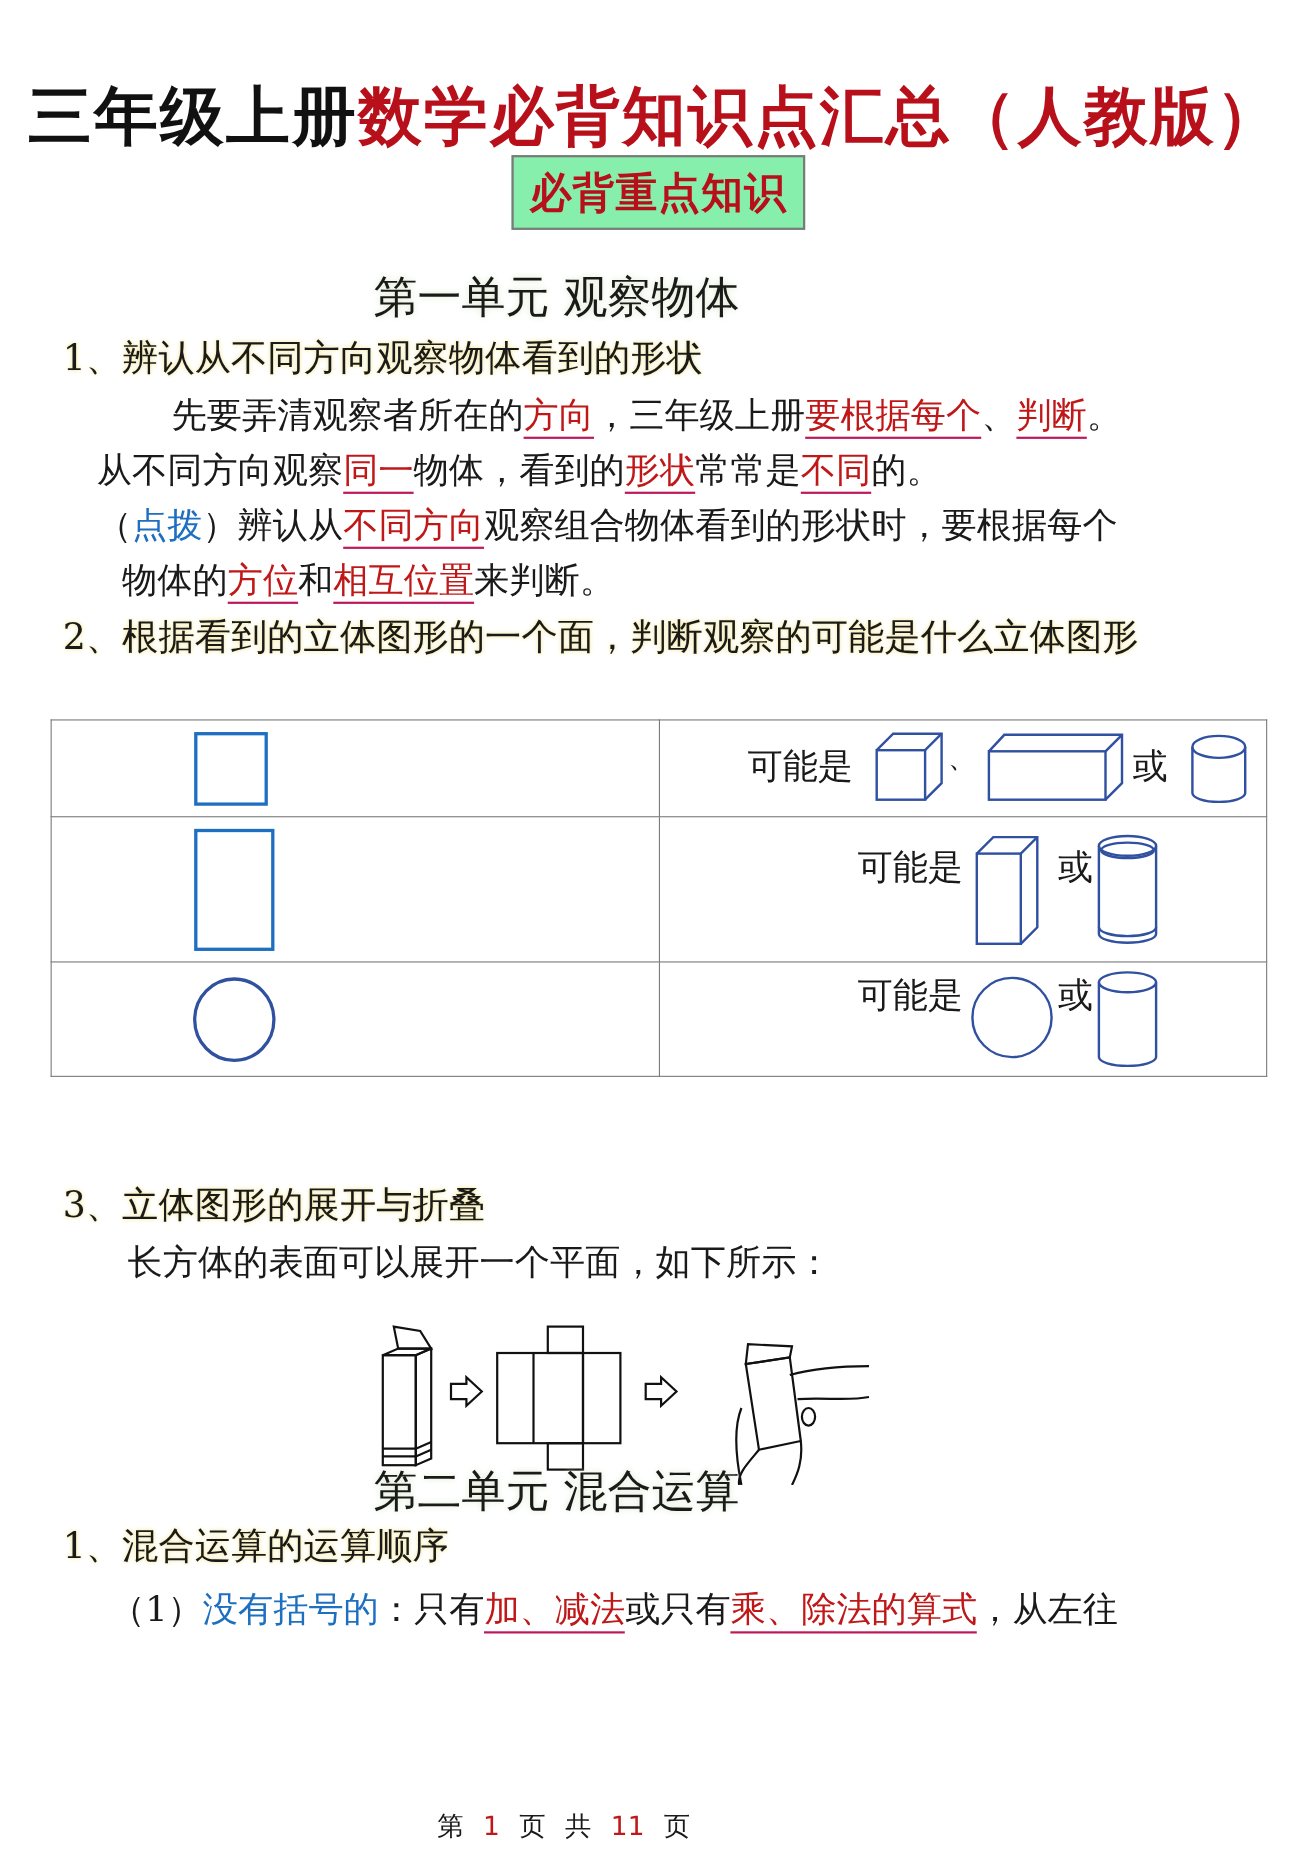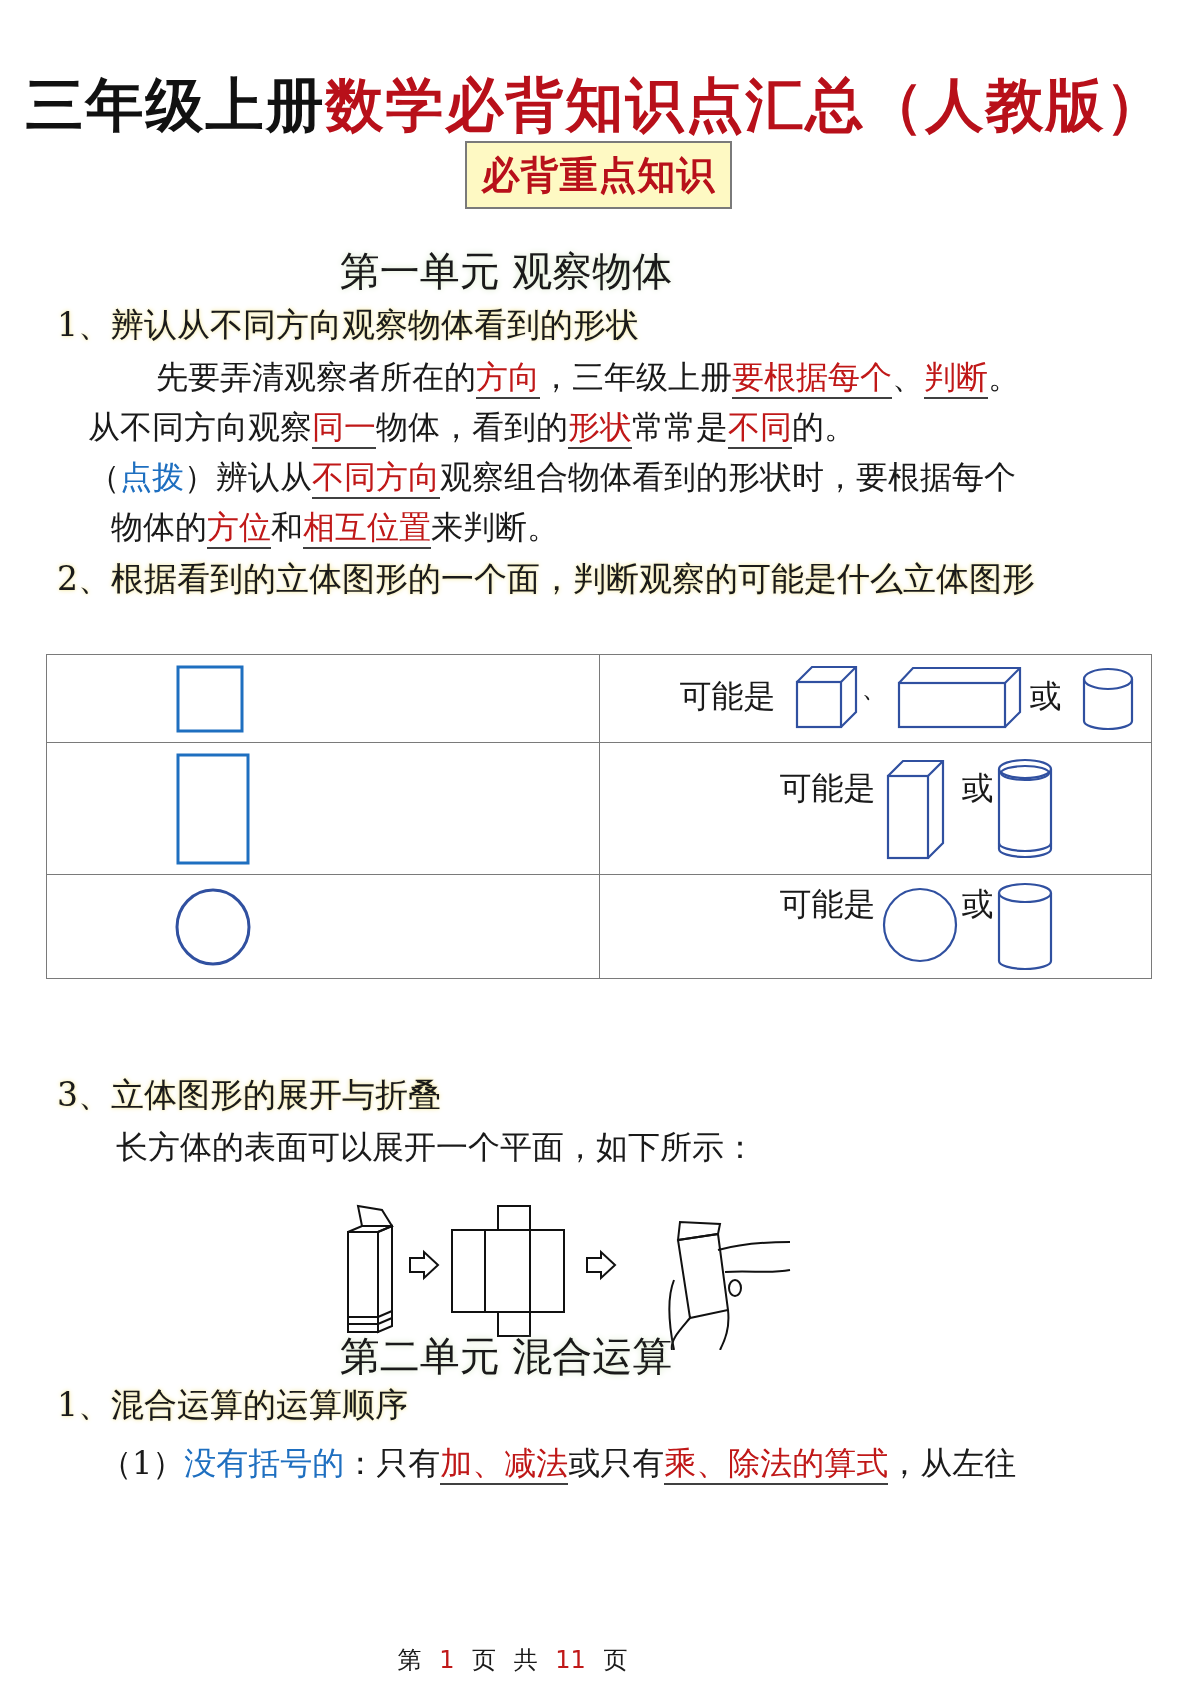--- a/index.html
+++ b/index.html
@@ -4,26 +4,26 @@
 <style>
   * { box-sizing: border-box; margin: 0; padding: 0; }
   html, body { width: 1191px; height: 1684px; background: #ffffff; overflow: hidden; }
   body { position: relative; font-family: "DejaVu Serif", "Liberation Serif", serif; color: #111; }
   .abs { position: absolute; }
 
   .main-title { left: 0; top: 52px; width: 1191px; text-align: center; font-family: "DejaVu Sans", "Liberation Sans", sans-serif; font-weight: bold; font-size: 58px; letter-spacing: 2px; line-height: 80px; margin-top: 13px; }
   .main-title .black { color: #111; }
   .main-title .red { color: #b8101a; }
 
-  .badge { left: 465px; top: 141px; width: 267px; height: 68px; background: #fef9c3; border: 2px solid #7a7a7a; text-align: center; font-family: "DejaVu Sans", "Liberation Sans", sans-serif; font-weight: bold; font-size: 38px; line-height: 64px; color: #b8101a; letter-spacing: 1px; }
+  .badge { left: 465px; top: 141px; width: 267px; height: 68px; background: #86efac; border: 2px solid #7a7a7a; text-align: center; font-family: "DejaVu Sans", "Liberation Sans", sans-serif; font-weight: bold; font-size: 38px; line-height: 64px; color: #b8101a; letter-spacing: 1px; }
 
   .unit-title { left: 0; width: 1012px; text-align: center; font-size: 40px; line-height: 56px; color: #1a1a1a; text-shadow: 0 0 6px #d8e8c8; }
   .sec-head { left: 57px; font-size: 33px; line-height: 46px; color: #1a1a1a; text-shadow: 0 0 5px #f3e7a0, 0 0 2px #f7efb8; }
   .para { font-size: 32px; line-height: 46px; color: #1a1a1a; white-space: nowrap; }
-  .u { color: #c01818; border-bottom: 2px solid #404040; padding-bottom: 1px; }
+  .u { color: #c01818; border-bottom: 2px solid #be185d; padding-bottom: 1px; }
   .blue { color: #1e6fc0; }
 
   table.shapes { position: absolute; left: 46px; top: 654px; width: 1106px; border-collapse: collapse; }
   table.shapes td, table.shapes th { border: 1.5px solid #7a7a7a; font-weight: normal; font-size: 30px; color: #1a1a1a; }
   table.shapes th { height: 62px; text-align: center; }
   .col1 { width: 368px; }
   .cell { position: relative; margin-top: 36px; }
   .cell svg { position: absolute; left: 0; top: 0; }
   .lbl { position: absolute; font-size: 32px; white-space: nowrap; color: #1a1a1a; }
 

